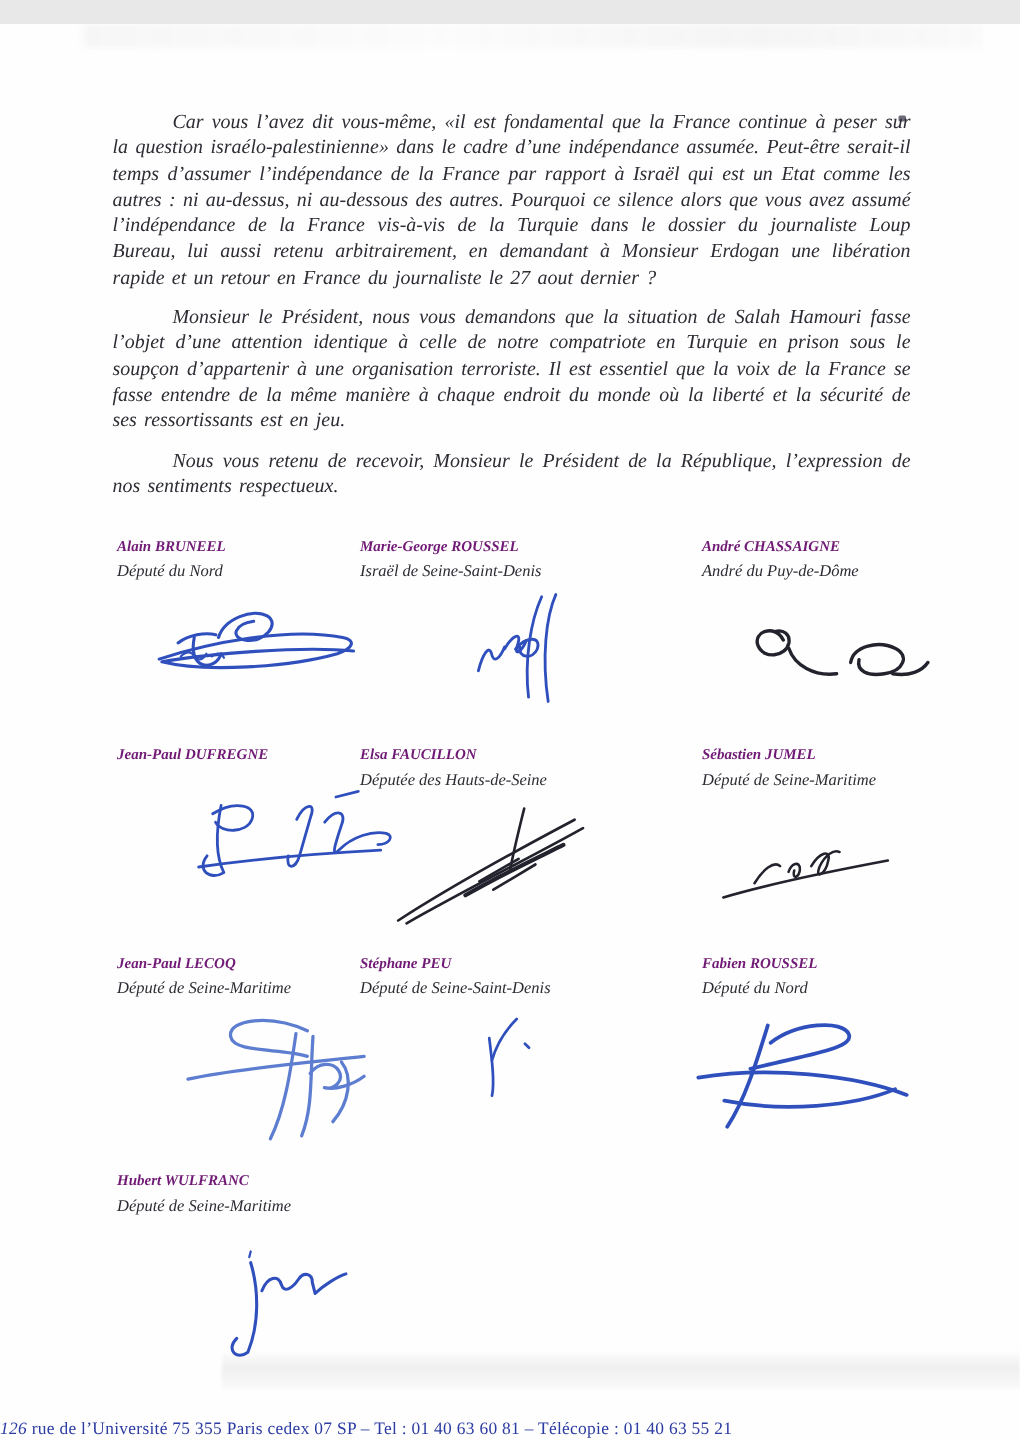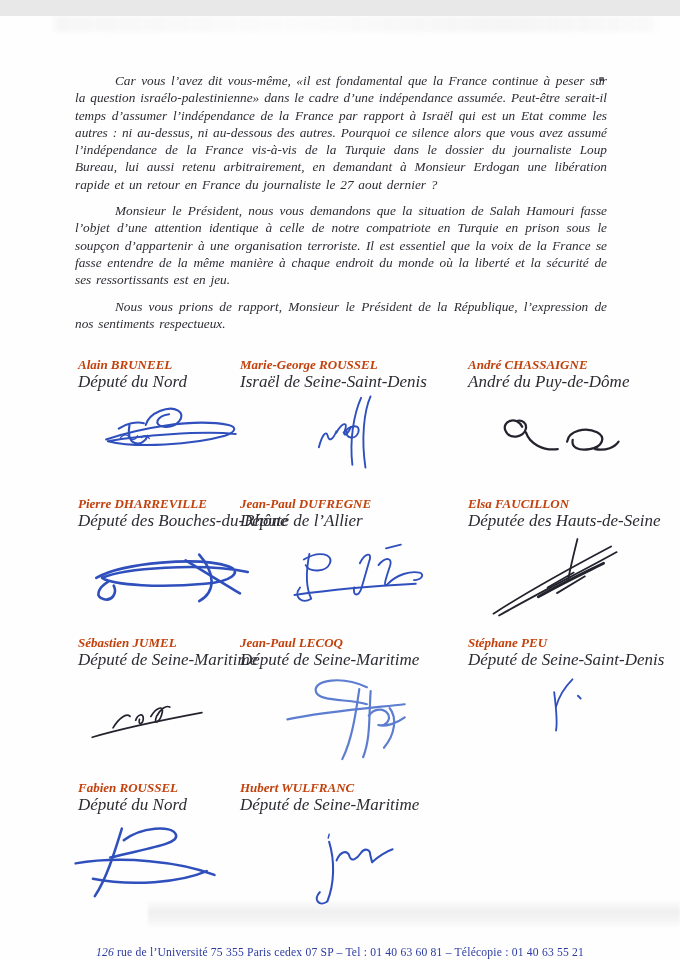--- a/index.html
+++ b/index.html
@@ -44,65 +44,65 @@
   
   .signatures{
     position:absolute;left:78px;top:340px;width:566px;
     display:grid;
     grid-template-columns:162px 228px 176px;
     grid-template-rows:139px 139px 145px auto;
   }
   .sig-cell{position:relative;}
   .sig-name{
     font-style:italic;font-weight:bold;
-    font-size:13px;line-height:17px;color:#c2410c;
+    font-size:10px;line-height:17px;color:#701a75;
     white-space:nowrap;
   }
   .sig-title{
     font-style:italic;
-    font-size:17px;line-height:17px;color:#2c2c34;
+    font-size:11px;line-height:17px;color:#2c2c34;
     white-space:nowrap;
   }
   .sig-img{display:block;}
   .sig-img path{fill:none;stroke-linecap:round;stroke-linejoin:round;}
   
   .sig-img.s0{margin:8px 0 0 12px;}
   .sig-img.s1{margin:2px 0 0 45px;}
   .sig-img.s2{margin:18px 0 0 20px;}
   .sig-img.s3{margin:12px 0 0 6px;}
   .sig-img.s4{margin:10px 0 0 36px;}
   .sig-img.s5{margin:0 0 0 18px;}
   .sig-img.s6{margin:22px 0 0 6px;}
   .sig-img.s7{margin:4px 0 0 36px;}
   .sig-img.s8{margin:4px 0 0 60px;}
   .sig-img.s9{margin:6px 0 0 -14px;}
   .sig-img.s10{margin:12px 0 0 53px;}
   
   .footer{
     position:absolute;left:0;right:0;top:930px;
-    text-align:center;
+    text-align:left;
     font-size:11.6px;
     color:#2b3ba2;
     letter-spacing:.2px;
   }
   .footer .num{font-style:italic;}
 </style>
 </head>
 <body>
 
 <div class="page">
 
   <div class="top-mottle"></div>
   <div class="bottom-band"></div>
   <div class="speck"></div>
 
   <div class="letter-body">
     <p>Car vous l’avez dit vous-même, «il est fondamental que la France continue à peser sur la question israélo-palestinienne» dans le cadre d’une indépendance assumée. Peut-être serait-il temps d’assumer l’indépendance de la France par rapport à Israël qui est un Etat comme les autres : ni au-dessus, ni au-dessous des autres. Pourquoi ce silence alors que vous avez assumé l’indépendance de la France vis-à-vis de la Turquie dans le dossier du journaliste Loup Bureau, lui aussi retenu arbitrairement, en demandant à Monsieur Erdogan une libération rapide et un retour en France du journaliste le 27 aout dernier ?</p>
     <p>Monsieur le Président, nous vous demandons que la situation de Salah Hamouri fasse l’objet d’une attention identique à celle de notre compatriote en Turquie en prison sous le soupçon d’appartenir à une organisation terroriste. Il est essentiel que la voix de la France se fasse entendre de la même manière à chaque endroit du monde où la liberté et la sécurité de ses ressortissants est en jeu.</p>
-    <p>Nous vous prions de rapport, Monsieur le Président de la République, l’expression de nos sentiments respectueux.</p>
+    <p>Nous vous retenu de recevoir, Monsieur le Président de la République, l’expression de nos sentiments respectueux.</p>
   </div>
 
   <div class="signatures">
 
     <div class="sig-cell">
       <div class="sig-name">Alain BRUNEEL</div>
       <div class="sig-title">Député du Nord</div>
       <svg class="sig-img s0" width="160" height="72" viewBox="0 0 170 80">
         <g stroke-width="2.3" stroke="#2f4fbd">
           <path d="M28,34 C36,28 48,26 56,28 M40,30 C38,40 40,48 46,50 C52,52 58,48 60,42"></path>
@@ -133,36 +133,23 @@
       <svg class="sig-img s2" width="132" height="58" viewBox="0 0 140 62">
         <g stroke-width="2.4" stroke="#23232e">
           <path d="M36,20 C30,8 14,14 18,24 C22,34 38,32 40,22 C41,16 36,12 30,14"></path>
           <path d="M40,26 C44,38 58,46 74,44"></path>
           <path d="M84,36 C86,24 104,20 116,26 C126,31 122,42 108,44 C96,46 88,42 90,34"></path>
           <path d="M114,44 C126,46 135,42 139,36"></path>
         </g>
       </svg>
     </div>
 
-    <div class="sig-cell">
-      <div class="sig-name">Pierre DHARREVILLE</div>
-      <div class="sig-title">Député des Bouches-du-Rhône</div>
-      <svg class="sig-img s3" width="176" height="68" viewBox="0 0 180 70">
-        <g stroke-width="2.7" stroke="#2f4fbd">
-          <path d="M12,38 C40,22 118,16 148,26 C164,32 150,42 124,44 C80,48 30,46 18,38 C40,28 120,22 168,32"></path>
-          <path d="M118,14 C134,32 136,52 118,62"></path>
-          <path d="M104,20 C124,32 146,46 160,54"></path>
-          <path d="M24,42 C14,48 10,58 20,60 C28,62 34,54 30,46"></path>
-        </g>
-      </svg>
-    </div>
 
     <div class="sig-cell">
       <div class="sig-name">Jean-Paul DUFREGNE</div>
-      <div class="sig-title">Député de l’Allier</div>
       <svg class="sig-img s4" width="162" height="70" viewBox="0 0 170 75">
         <g stroke-width="2" stroke="#2f4fbd">
           <path d="M28,22 C44,12 60,16 56,26 C52,36 34,36 30,28"></path>
           <path d="M34,16 C30,36 30,52 36,64 C26,70 16,62 24,52"></path>
           <path d="M18,60 C60,54 110,50 148,48"></path>
           <path d="M88,26 C94,14 102,14 98,24 L90,52 C87,62 80,62 82,52"></path>
           <path d="M108,28 C116,18 124,20 120,30 C116,42 112,54 118,48 C128,38 142,34 152,36 C158,38 154,44 146,44"></path>
           <path d="M116,10 L132,6"></path>
         </g>
       </svg>

